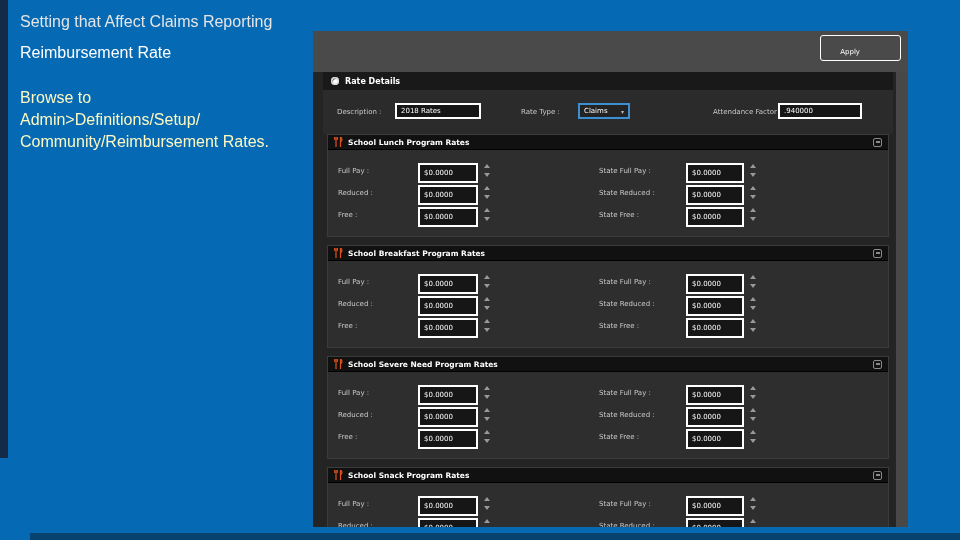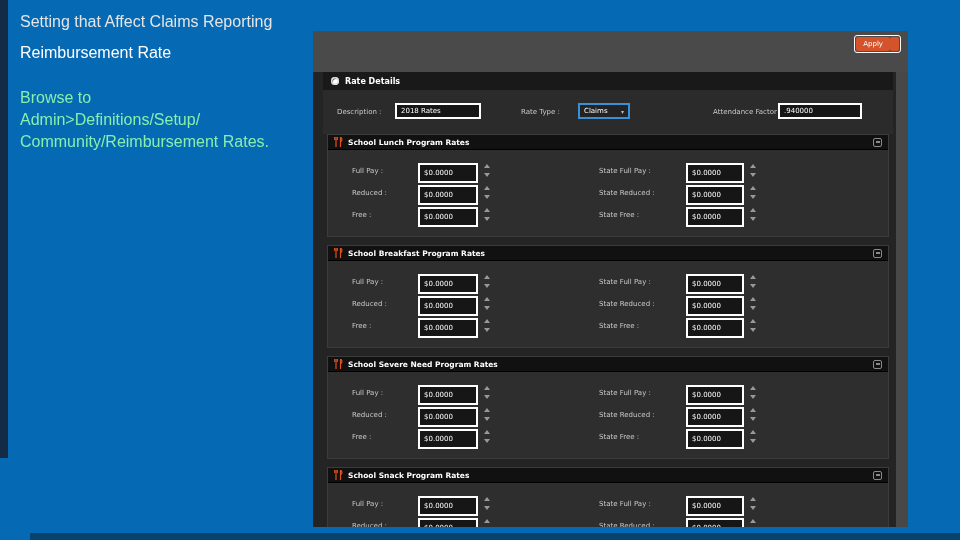--- a/index.html
+++ b/index.html
@@ -9,33 +9,33 @@
     background:#0669b4;
     font-family:"Liberation Sans", sans-serif;
   }
   
   .left-strip { position:absolute; left:0; top:0; width:8px; height:458px; background:#132b47; }
   .bottom-strip { position:absolute; left:30px; bottom:0; right:0; height:7px; background:#08426e; }
 
   
   .slide-title { position:absolute; left:20px; top:13px; font-size:16px; color:#e5e5e5; }
   .slide-subtitle { position:absolute; left:20px; top:44px; font-size:16px; color:#ffffff; }
-  .slide-body { position:absolute; left:20px; top:87px; font-size:16px; color:#86efac; line-height:22px; width:300px; }
+  .slide-body { position:absolute; left:20px; top:87px; font-size:16px; color:#fef9c3; line-height:22px; width:300px; }
 
   
   .app {
     position:absolute; left:313px; top:31px; width:595px; height:496px;
     background:#242424; overflow:hidden;
     font-family:"DejaVu Sans", sans-serif; color:#cccccc;
   }
   .app-toolbar { position:absolute; left:0; top:0; width:595px; height:41px; background:#4a4a4a; }
   .apply-group {
     position:absolute; right:7px; top:4px; height:18px;
-    display:flex; gap:0; align-items:stretch;
-    border:1px solid #ffffff; border-radius:3px; padding:1px; background:transparent;
+    display:flex; gap:12px; align-items:stretch;
+    border:1px solid #ffffff; border-radius:3px; padding:12px; background:transparent;
   }
   .apply-btn {
     background:#d4532a; color:#ffffff; border:none; font-size:7px;
     font-family:"DejaVu Sans", sans-serif; padding:0 7px; border-radius:2px; cursor:pointer;
   }
   .apply-menu-btn { background:#d4532a; width:9px; border:none; border-radius:2px; cursor:pointer; }
 
   .app-scrollbar { position:absolute; right:0; top:41px; width:12px; bottom:0; background:#484848; }
 
   .rate-bar {
@@ -72,21 +72,21 @@
   .section-title { color:#ffffff; font-size:7.5px; font-weight:bold; flex:1; }
   .collapse-icon {
     width:9px; height:9px; border:1px solid #8a8a8a; border-radius:2px;
     display:flex; align-items:center; justify-content:center; cursor:pointer;
   }
   .collapse-icon .dash { width:4px; height:1.5px; background:#8a8a8a; }
 
   .section-rows { position:relative; padding:13px 0 14px 0; }
   .row { position:relative; height:15px; margin-bottom:7px; }
   .row:last-child { margin-bottom:0; }
-  .row .ll { position:absolute; left:10px;  top:4px; font-size:7px; color:#c9c9c9;margin-left:14px; }
+  .row .ll { position:absolute; left:10px;  top:4px; font-size:7px; color:#c9c9c9; }
   .row .rl { position:absolute; left:271px; top:4px; font-size:7px; color:#c9c9c9; }
   .row input {
     position:absolute; top:0; height:15px; background:#161616; border:2px solid #ffffff;
     color:#ffffff; font-size:7px; font-family:"DejaVu Sans", sans-serif; padding:8px 4px;
   }
   .row .li { left:90px;  width:60px; }
   .row .ri { left:358px; width:58px; }
   .spin { position:absolute; top:1px; width:10px; height:13px; display:flex; flex-direction:column; align-items:center; justify-content:space-between; }
   .spin.ls { left:154px; } .spin.rs { left:420px; }
   .spin .up { width:0; height:0; border-left:3px solid transparent; border-right:3px solid transparent; border-bottom:4px solid #999999; cursor:pointer; }

